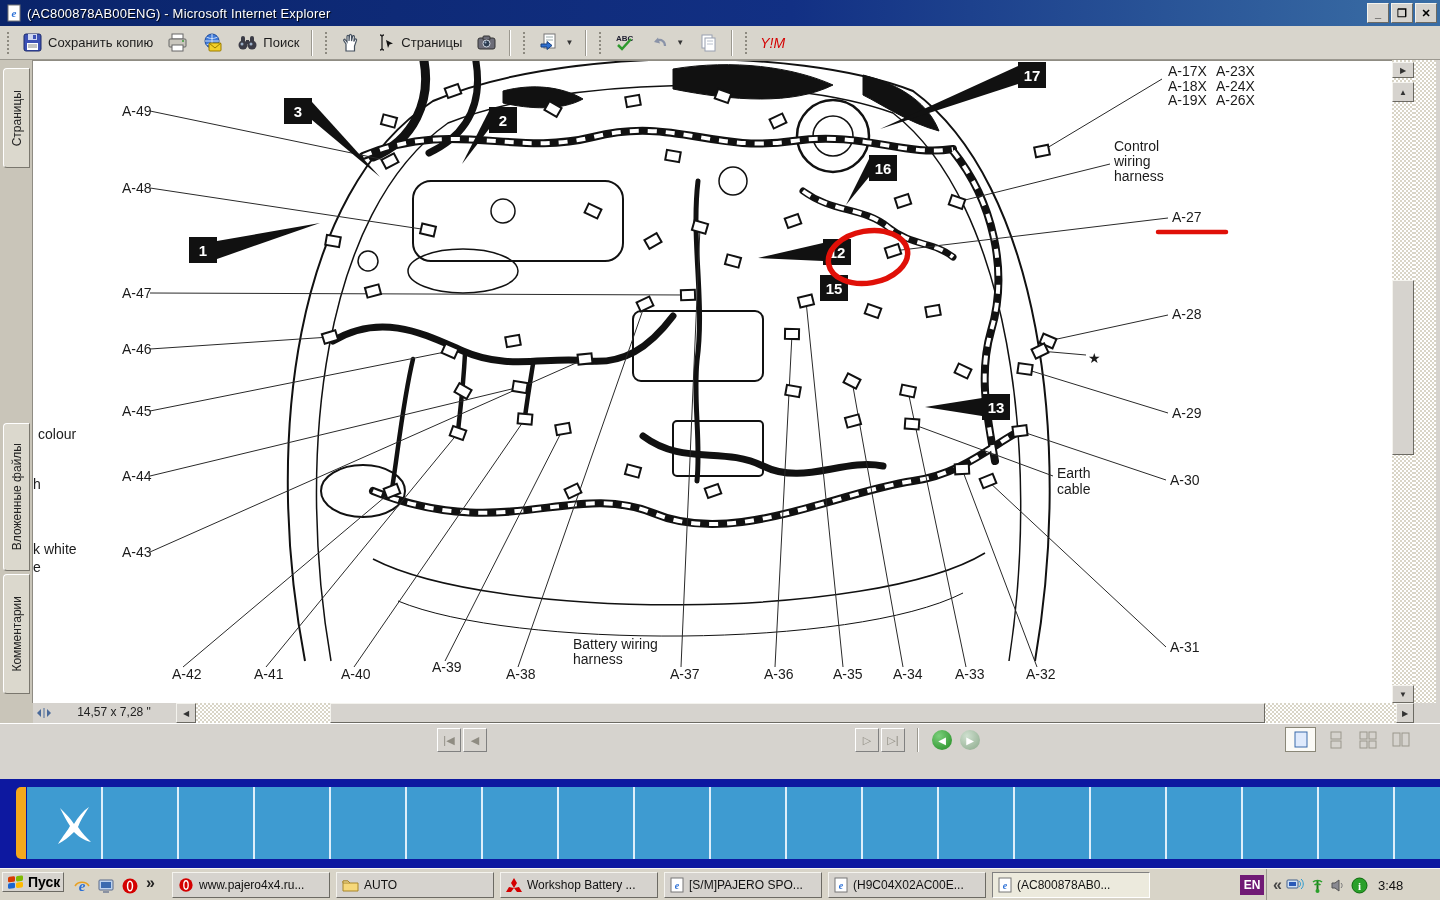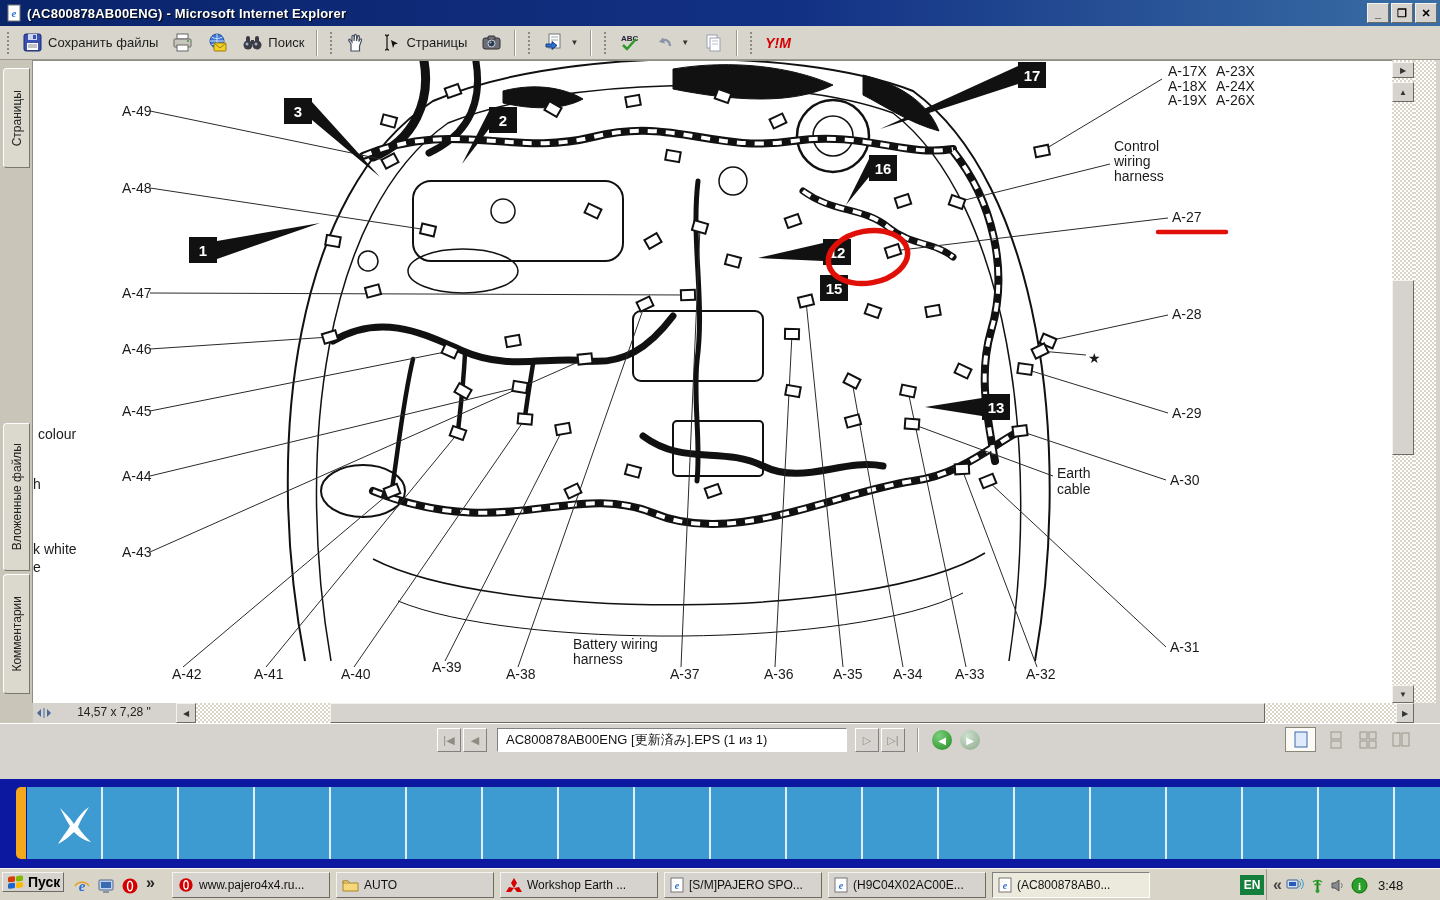--- a/index.html
+++ b/index.html
@@ -12,21 +12,21 @@
   .sunken  { border:1px solid; border-color:#808080 #ffffff #ffffff #808080; }
   .checker { background-color:#f2f0e6;
              background-image:repeating-conic-gradient(#ffffff 0% 25%, #d9d5c7 25% 50%);
              background-size:4px 4px; }
 
   
   #titlebar { left:0; top:0; width:1440px; height:26px;
     background:linear-gradient(to right,#0a246a 0%, #123084 55%, #3a6ea5 100%);
     display:flex; align-items:center; padding:0 3px; }
   #titlebar .ticon { width:18px; height:18px; margin:0 4px 0 2px; }
-  #titlebar .ttext { color:#fff; font-weight:bold; font-size:13px; letter-spacing:.2px; flex:1;
+  #titlebar .ttext { color:#fff; font-weight:normal; font-size:13px; letter-spacing:.2px; flex:1;
                      text-shadow:1px 1px 1px #000; white-space:nowrap; }
   .winbtn { width:22px; height:20px; margin-left:2px; font-size:11px; font-weight:bold; color:#000;
             display:flex; align-items:center; justify-content:center; line-height:1; }
 
   
   #toolbar { left:0; top:26px; width:1440px; height:34px; background:#d8d5cc;
              border-bottom:1px solid #9b988f; display:flex; align-items:center; }
   .grip { width:5px; height:24px; margin:0 4px 0 6px;
           background-image:radial-gradient(#8d8a80 1px, transparent 1.2px); background-size:4px 4px; }
   .tsep { width:2px; height:26px; margin:0 5px; border-left:1px solid #9b988f; border-right:1px solid #fff; }
@@ -110,21 +110,21 @@
 
   <div class="tbtn">
     <svg class="ticn" viewBox="0 0 21 21">
       <rect x="2" y="2" width="17" height="17" rx="2" fill="#3c50b4" stroke="#1c2a6a"></rect>
       <rect x="6" y="2" width="9" height="6" fill="#cdd4ee"></rect>
         <rect x="11" y="3" width="3" height="4" fill="#3c50b4"></rect>
       <rect x="5" y="11" width="11" height="7" fill="#fff"></rect>
       <line x1="6" y1="13" x2="15" y2="13" stroke="#888"></line>
         <line x1="6" y1="15" x2="15" y2="15" stroke="#888"></line>
     </svg>
-    <span>Сохранить файлы</span>
+    <span>Сохранить копию</span>
   </div>
 
   <div class="tbtn">
     <svg class="ticn" viewBox="0 0 21 21">
       <rect x="5" y="2" width="11" height="5" fill="#fff" stroke="#666"></rect>
       <rect x="2" y="7" width="17" height="8" rx="1" fill="#c9c6bd" stroke="#666"></rect>
       <rect x="5" y="13" width="11" height="6" fill="#fff" stroke="#666"></rect>
       <circle cx="16" cy="9" r="1" fill="#3a9a3a"></circle>
     </svg>
   </div>
@@ -214,21 +214,21 @@
       <rect x="7" y="6" width="10" height="13" fill="#fff" stroke="#98a0b0"></rect>
       <line x1="9" y1="9" x2="15" y2="9" stroke="#b8c0cc"></line>
         <line x1="9" y1="12" x2="15" y2="12" stroke="#b8c0cc"></line>
     </svg>
   </div>
 
   <div class="tsep"></div>
   <div class="grip"></div>
 
   <div class="tbtn">
-    <span style="font-weight:bold; font-style:italic; color:#d40000; font-size:14px;">Y!M</span>
+    <span style="font-weight:normal; font-style:italic; color:#d40000; font-size:14px;">Y!M</span>
   </div>
 </div>
 
 <div id="sidebar" class="abs">
   <div class="vtab" style="top:8px; height:100px;">
     <span>Страницы</span>
   </div>
   <div class="vtab" style="top:363px; height:148px;">
     <span>Вложенные файлы</span>
   </div>
@@ -457,21 +457,20 @@
   <div class="abs checker" style="left:196px; top:0; width:1200px; height:20px;">
     <div class="raised2 abs" style="left:134px; top:0; width:935px; height:20px;"></div>
   </div>
   <div class="sbtn abs" style="left:1396px; top:0; width:18px; height:20px;">▶</div>
   <div class="abs" style="left:1414px; top:0; width:26px; height:20px; background:#d6d3ce;"></div>
 </div>
 
 <div id="navbar" class="abs">
   <div class="navbtn raised abs" style="left:437px;">|◀</div>
   <div class="navbtn raised abs" style="left:463px;">◀</div>
-  <div id="doccombo" class="sunken abs">AC800878AB00ENG [更新済み].EPS  (1 из 1)</div>
   <div class="navbtn raised abs" style="left:855px;">▷</div>
   <div class="navbtn raised abs" style="left:881px;">▷|</div>
   <div class="abs" style="left:917px; top:4px; width:2px; height:24px; border-left:1px solid #9b988f; border-right:1px solid #fff;"></div>
   <div class="greenbtn abs" style="left:932px; background:radial-gradient(circle at 35% 30%, #7ccf7c, #1e8a1e);">◀</div>
   <div class="greenbtn abs" style="left:960px; background:radial-gradient(circle at 35% 30%, #cfe0cf, #8aa88a);">▶</div>
 
   <div class="layoutbtn abs" style="left:1285px; background:#fbfaf6; border:1px solid #8a8778;">
     <svg width="14" height="17" viewBox="0 0 14 17">
       <rect x="1" y="1" width="12" height="15" fill="#dfeafc" stroke="#3a6aaa"></rect>
     </svg>
@@ -583,21 +582,21 @@
           </svg>
         </span>
     <span class="lbl">AUTO</span>
   </div>
       <div class="taskbtn raised2 abs" style="left: 500px;">
     <span class="icon">
           <svg width="16" height="15" viewBox="0 0 16 15">
             <path d="M8,0 L11,5 L8,10 L5,5 Z M0,14 L3,9 L8,10 L5,14 Z M16,14 L13,9 L8,10 L11,14 Z" fill="#d40000"></path>
           </svg>
         </span>
-    <span class="lbl">Workshop Earth ...</span>
+    <span class="lbl">Workshop Battery ...</span>
   </div>
       <div class="taskbtn raised2 abs" style="left: 664px;">
     <span class="icon">
           <svg width="14" height="16" viewBox="0 0 14 16">
             <rect x="1" y="1" width="12" height="14" fill="#fff" stroke="#777"></rect>
             <text x="7" y="12" font-size="10" font-style="italic" font-weight="bold" fill="#2a6fd6" text-anchor="middle" font-family="Liberation Serif, serif">e</text>
           </svg>
         </span>
     <span class="lbl">[S/M]PAJERO SPO...</span>
   </div>
@@ -614,21 +613,21 @@
     <span class="icon">
           <svg width="14" height="16" viewBox="0 0 14 16">
             <rect x="1" y="1" width="12" height="14" fill="#fff" stroke="#777"></rect>
             <text x="7" y="12" font-size="10" font-style="italic" font-weight="bold" fill="#2a6fd6" text-anchor="middle" font-family="Liberation Serif, serif">e</text>
           </svg>
         </span>
     <span class="lbl">(AC800878AB0...</span>
   </div>
     </div>
 
-  <div id="langbox" class="abs" style="background: #15803d;">EN</div>
+  <div id="langbox" class="abs" style="background: #701a75;">EN</div>
 
   <div id="tray" class="abs">
     <span style="color:#444; font-weight:bold;">«</span>
     <svg width="19" height="17" viewBox="0 0 19 17">
       <rect x="1" y="3" width="11" height="8" rx="1" fill="#cfe0f4" stroke="#44608a"></rect>
         <rect x="3" y="5" width="7" height="4" fill="#2a5ab8"></rect>
       <path d="M13,4 C15,5.5 15,8.5 13,10 M15,2 C18,4.5 18,9.5 15,12" stroke="#2a9ad0" fill="none"></path>
     </svg>
     <svg width="17" height="17" viewBox="0 0 17 17">
       <line x1="8.5" y1="4" x2="8.5" y2="14" stroke="#1a7a1a" stroke-width="2"></line>

